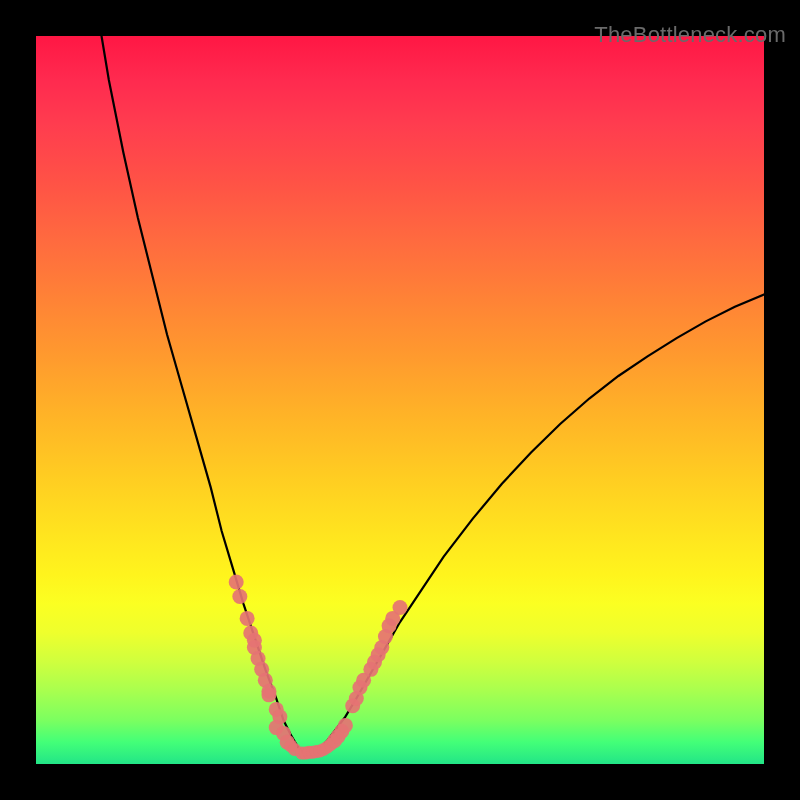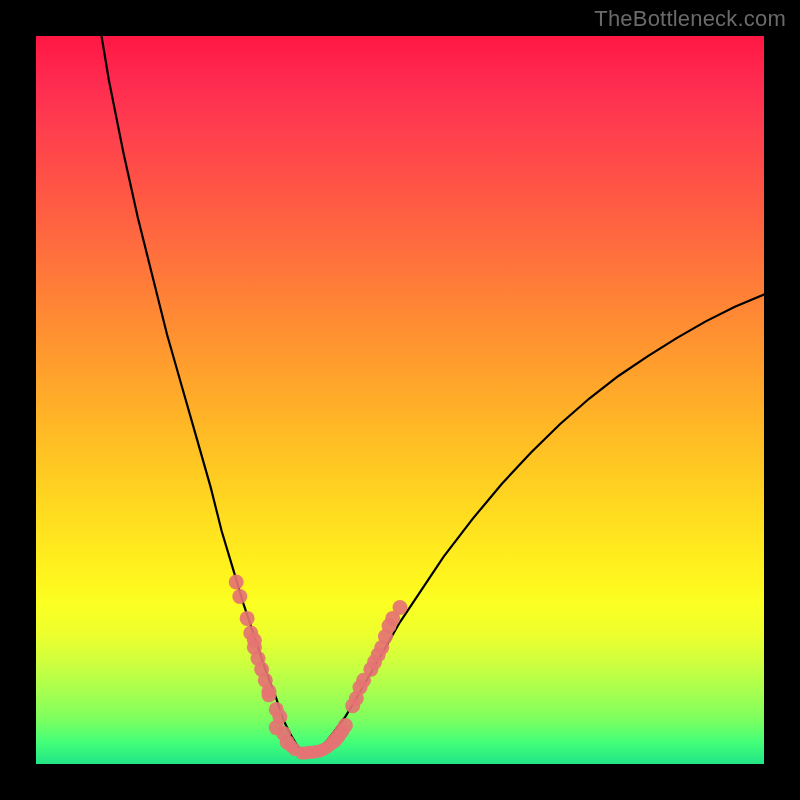--- a/index.html
+++ b/index.html
@@ -43,21 +43,21 @@
       #eeff2d 82%,
       #cfff3e 86%,
       #a8ff4f 90%,
       #7bff60 94%,
       #43ff78 97%,
       #22e587 100%
     );
   }
   .watermark {
     position: absolute;
-    top: 6px;
+    top: 22px;
     right: 14px;
     color: #6a6a6a;
     font-size: 22px;
     font-weight: 500;
     letter-spacing: 0.2px;
     user-select: none;
   }
   svg.curve-layer {
     position: absolute;
     left: 0;

